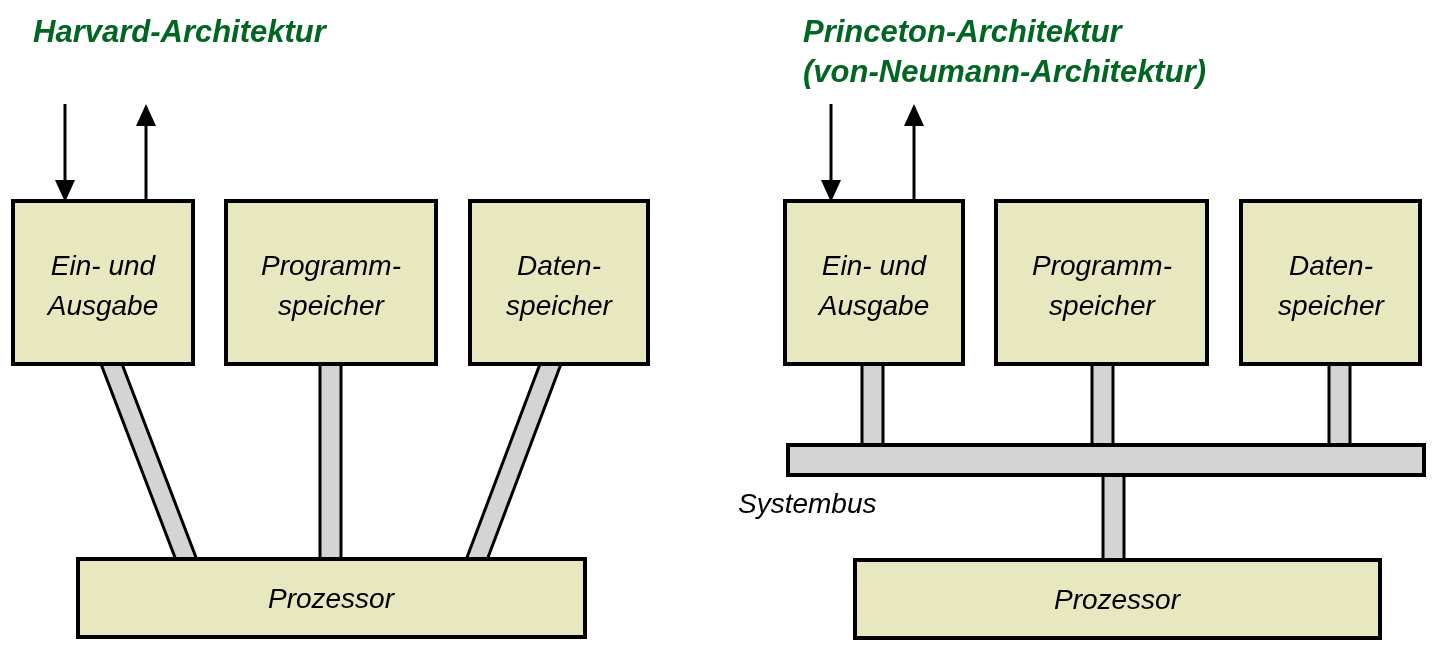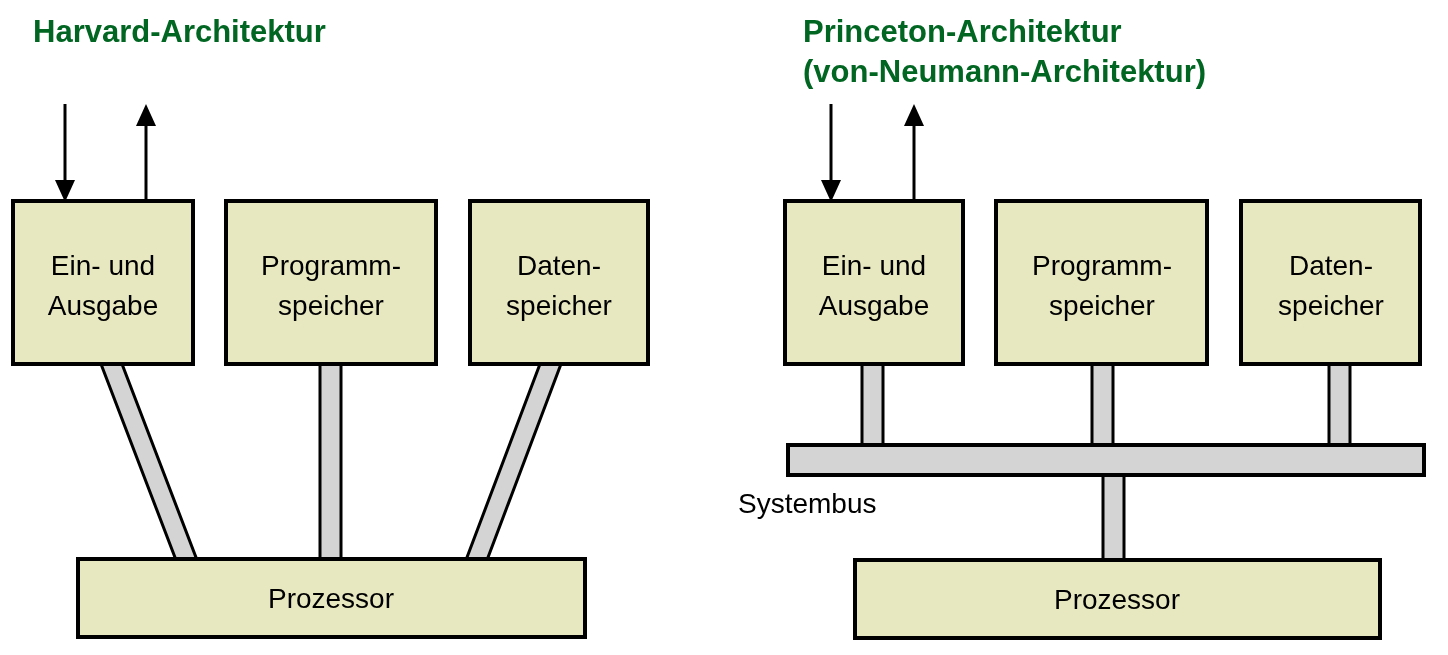--- a/index.html
+++ b/index.html
@@ -10,20 +10,21 @@
   body {
     width: 1448px;
     height: 655px;
     font-family: "Liberation Sans", sans-serif;
     overflow: hidden;
   }
   #diagram-root {
     position: relative;
     width: 1448px;
     height: 655px;
+    font-style: italic;
   }
   svg.stage {
     display: block;
     width: 1448px;
     height: 655px;
   }
   text.title {
     font-family: "Liberation Sans", sans-serif;
     font-size: 31px;
     font-weight: bold;

